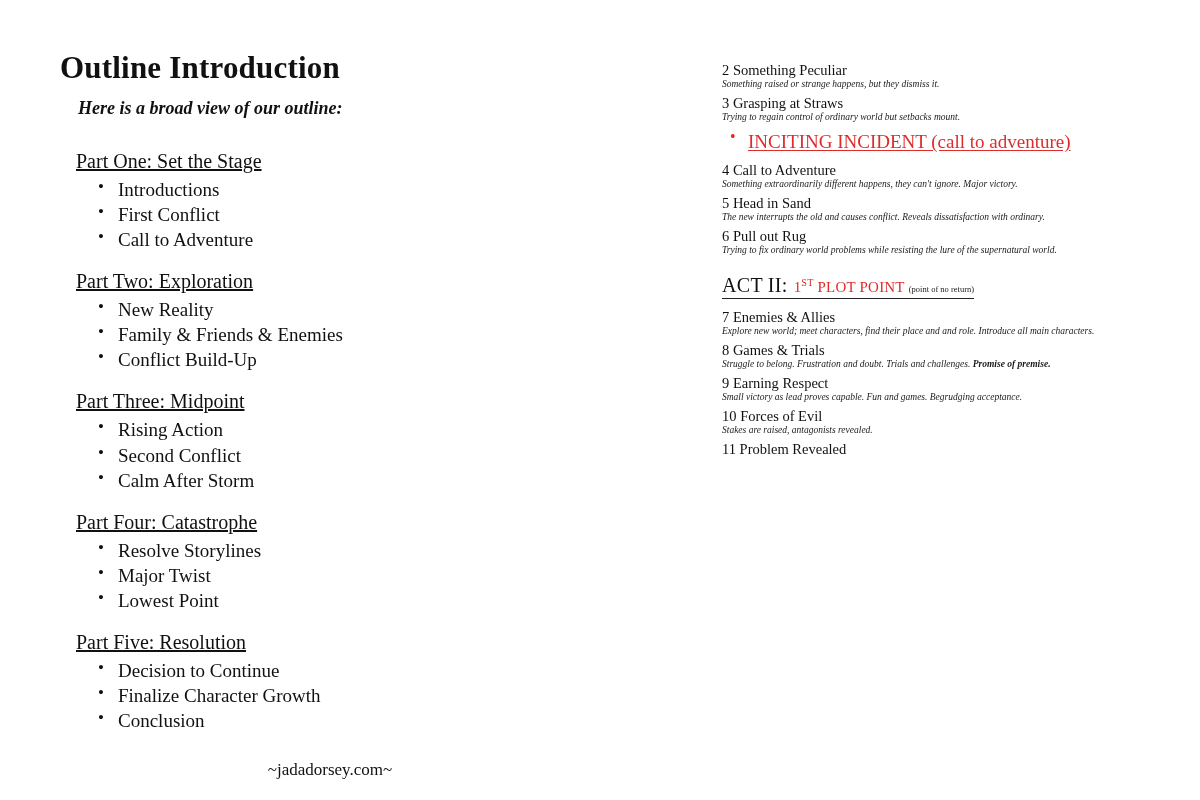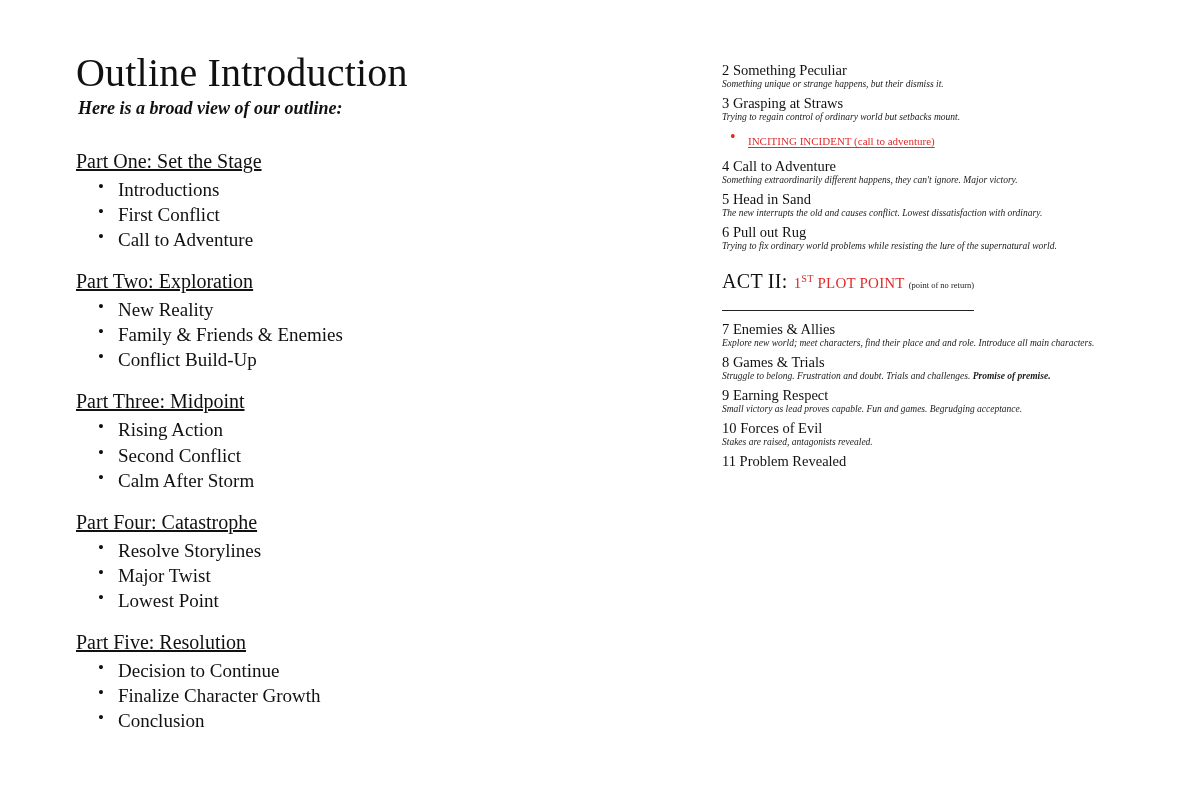--- a/index.html
+++ b/index.html
@@ -18,23 +18,23 @@
 
   
   #left-page {
     position: absolute;
     left: 0; top: 0;
     width: 660px; height: 800px;
     background: #ffffff;
   }
   #outline-title {
     position: absolute;
-    left: 76px; top: 52px;
-    font-size: 40px;
-    font-weight: 400;
+    left: 60px; top: 52px;
+    font-size: 31px;
+    font-weight: 700;
     letter-spacing: .2px;
     line-height: 1.05;
     white-space: nowrap;
   }
   #outline-subtitle {
     position: absolute;
     left: 78px; top: 98px;
     font-size: 18px;
     font-style: italic;
     font-weight: 700;
@@ -119,38 +119,38 @@
   .beat-marker::before {
     content: "\2022";
     position: absolute;
     left: 8px;
     top: -3px;
     font-size: 16px;
     color: #e02b2b;
   }
   .marker-text {
     color: #e02b2b;
-    font-size: 11px;
+    font-size: 19px;
     text-decoration: underline;
     text-underline-offset: 2px;
     white-space: nowrap;
   }
   .marker-sub {
     font-size: 8.5px;
     color: #1a1a1a;
     text-decoration: underline;
     text-underline-offset: 2px;
   }
   .sup { font-size: .68em; vertical-align: super; }
 
   #act-header {
     margin: 14px 0 9px 0;
     border-bottom: 1px solid #222;
     display: inline-block;
-    padding-bottom: 17px;
+    padding-bottom: 1px;
     white-space: nowrap;
   }
   #act-label {
     font-size: 20px;
     letter-spacing: .3px;
   }
   #act-point {
     font-size: 15px;
     color: #e02b2b;
     letter-spacing: .2px;
@@ -207,41 +207,42 @@
       <div class="part-block">
         <div class="part-heading">Part Five: Resolution</div>
         <ul class="part-items">
           <li class="part-item">Decision to Continue</li>
           <li class="part-item">Finalize Character Growth</li>
           <li class="part-item">Conclusion</li>
         </ul>
       </div>
     </div>
 
+  <div id="left-footer">~jadadorsey.com~</div>
 </div>
 
 <div id="right-page">
 
   <div id="beats">
       <div class="beat">
         <div class="beat-title">2 Something Peculiar</div>
-        <div class="beat-desc">Something unique or strange happens, but their dismiss it.</div>
+        <div class="beat-desc">Something raised or strange happens, but they dismiss it.</div>
       </div>
       <div class="beat">
         <div class="beat-title">3 Grasping at Straws</div>
         <div class="beat-desc">Trying to regain control of ordinary world but setbacks mount.</div>
       </div>
       <div class="beat-marker"><span class="marker-text" style="color: rgb(224, 43, 43);">INCITING INCIDENT (call to adventure)</span></div>
       <div class="beat">
         <div class="beat-title">4 Call to Adventure</div>
         <div class="beat-desc">Something extraordinarily different happens, they can't ignore. Major victory.</div>
       </div>
       <div class="beat">
         <div class="beat-title">5 Head in Sand</div>
-        <div class="beat-desc">The new interrupts the old and causes conflict. Lowest dissatisfaction with ordinary.</div>
+        <div class="beat-desc">The new interrupts the old and causes conflict. Reveals dissatisfaction with ordinary.</div>
       </div>
       <div class="beat">
         <div class="beat-title">6 Pull out Rug</div>
         <div class="beat-desc">Trying to fix ordinary world problems while resisting the lure of the supernatural world.</div>
       </div>
       <div><div id="act-header"><span id="act-label">ACT II:</span><span id="act-point" style="color: rgb(224, 43, 43);"><span>1</span><span class="sup">ST</span> PLOT POINT</span><span id="act-note">(point of no return)</span></div></div>
       <div class="beat">
         <div class="beat-title">7 Enemies &amp; Allies</div>
         <div class="beat-desc">Explore new world; meet characters, find their place and and role. Introduce all main characters.</div>
       </div>

